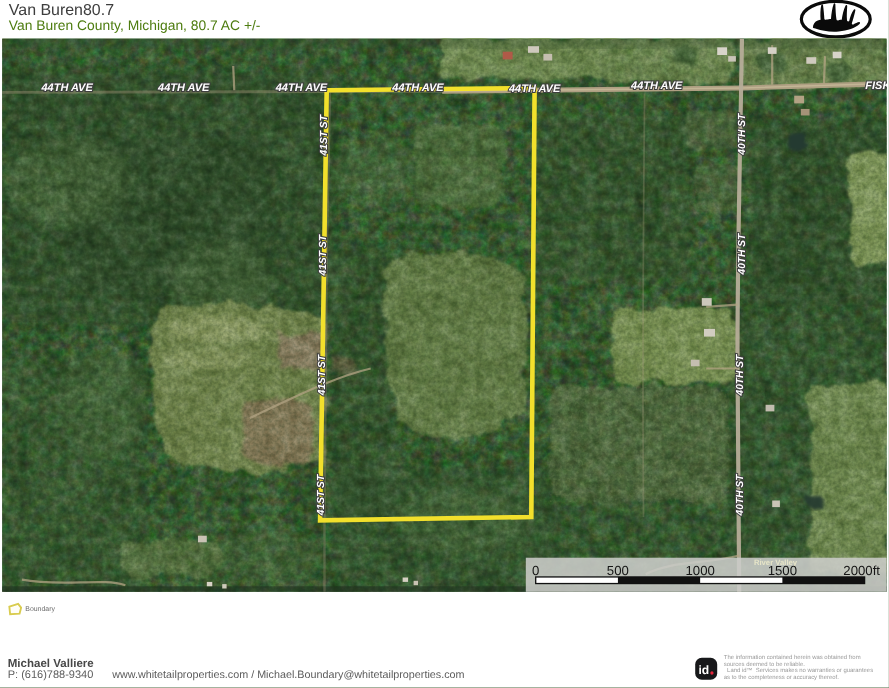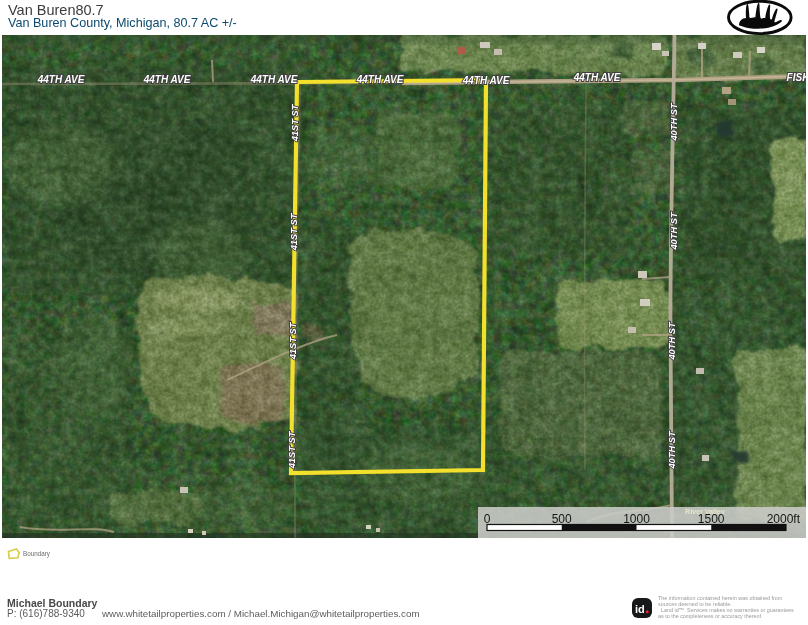--- a/index.html
+++ b/index.html
@@ -4,21 +4,21 @@
 <style>
   html,body{margin:0;padding:0;}
   body{width:808px;height:625px;background:#ffffff;font-family:"Liberation Sans",sans-serif;position:relative;overflow:hidden;}
   .abs{position:absolute;}
 </style>
 </head>
 <body>
 
 <div class="abs" style="left:8px;top:2px;font-size:14.5px;font-weight:normal;color:#3d3d3d;">Van&nbsp;Buren80.7</div>
 
-<div class="abs" style="left:8px;top:15.5px;font-size:12.6px;color:#0c4a6e;">Van Buren County, Michigan, 80.7 AC +/-</div>
+<div class="abs" style="left:8px;top:15.5px;font-size:12.6px;color:#4d7c0f;">Van Buren County, Michigan, 80.7 AC +/-</div>
 
 <svg class="abs" style="left:725px;top:0px;" width="70" height="36" viewBox="0 0 70 36">
   <ellipse cx="34.8" cy="17.4" rx="31.3" ry="16.2" fill="none" stroke="#0a0a0a" stroke-width="2.9"></ellipse>
   <path d="M14.0,25.0 C14.0,22.0 15.8,19.6 18.4,18.6 C19.4,18.3 20.3,18.1 21.0,18.0 C20.6,13.5 20.8,8.0 21.6,4.8 C21.9,3.6 23.0,3.6 23.2,4.8 C23.8,9.0 24.2,13.5 24.4,17.0 C24.5,18.0 25.6,18.3 26.3,17.8 C27.6,17.5 29.4,17.3 30.4,17.2 C30.8,12.5 31.6,7.0 32.8,3.8 C33.1,2.6 34.3,2.7 34.4,3.9 C34.6,8.5 34.8,13.5 35.4,17.6 C35.6,18.7 36.8,19.0 37.4,18.3 C38.2,18.1 39.4,18.0 40.2,18.0 C40.8,13.5 42.0,8.5 43.6,5.2 C44.1,4.1 45.2,4.4 45.2,5.6 C45.0,9.5 44.6,14.0 45.0,18.4 C45.2,19.5 46.4,19.8 47.0,19.1 C47.8,15.5 49.2,11.5 51.0,9.0 C51.7,8.0 52.8,8.4 52.6,9.6 C51.8,13.5 50.4,18.0 49.4,21.2 C49.3,22.0 50.0,22.6 50.8,22.2 C52.6,21.2 54.6,20.2 56.0,20.0 C57.0,20.0 57.2,21.0 56.4,21.8 C52.4,25.4 45.5,27.8 37.5,28.6 C29.5,29.2 22.0,28.0 17.6,26.4 C15.8,25.8 14.2,25.6 14.0,25.0 Z" fill="#0a0a0a"></path>
 </svg>
 
 <svg class="abs" style="left:2px;top:35px;" width="804" height="503" viewBox="0 0 804 503">
   <defs>
     <filter color-interpolation-filters="sRGB" id="forest" x="0%" y="0%" width="100%" height="100%">
       <feTurbulence type="fractalNoise" baseFrequency="0.12 0.12" numOctaves="5" seed="11" result="n"></feTurbulence>
@@ -220,25 +220,25 @@
     </g>
   </g>
 </svg>
 
 <svg class="abs" style="left:6px;top:547px;" width="14" height="13" viewBox="0 0 14 13">
   <path d="M2.5,4.5 L10.5,2 L13.2,5.5 L11.8,10.8 L3.2,11.4 Z" fill="#fffef8" stroke="#d9cc4f" stroke-width="1.7"></path>
 </svg>
 
 <div class="abs" style="left:23px;top:549.5px;font-size:6.3px;color:#6b6b6b;">Boundary</div>
 
-<div class="abs" style="left:7px;top:597px;font-size:10.5px;font-weight:bold;color:#484848;">Michael Boundary</div>
+<div class="abs" style="left:7px;top:597px;font-size:10.5px;font-weight:bold;color:#484848;">Michael Valliere</div>
 
 <div class="abs" style="left:7px;top:608px;font-size:10px;color:#5c5c5c;">P: (616)788-9340</div>
 
-<div class="abs" style="left:102px;top:608px;font-size:9.8px;color:#5c5c5c;">www.whitetailproperties.com / Michael.Michigan@whitetailproperties.com</div>
+<div class="abs" style="left:102px;top:608px;font-size:9.8px;color:#5c5c5c;">www.whitetailproperties.com / Michael.Boundary@whitetailproperties.com</div>
 
 <svg class="abs" style="left:631px;top:597px;" width="22" height="22" viewBox="0 0 22 22">
   <rect x="1" y="1" width="20" height="20" rx="6" fill="#17181a"></rect>
   <text x="4" y="15.5" font-size="11" font-weight="bold" fill="#ffffff" font-family="Liberation Sans,sans-serif">id</text>
   <circle cx="16.2" cy="14.8" r="1.5" fill="#e8253c"></circle>
 </svg>
 
 <div class="abs" style="left:658px;top:596px;font-size:5.4px;line-height:5.9px;color:#9a9a9a;">The information contained herein was obtained from<br>sources deemed to be reliable.<br>&nbsp;&nbsp;Land id™&nbsp; Services makes no warranties or guarantees<br>as to the completeness or accuracy thereof.</div>
 
 </body></html>

